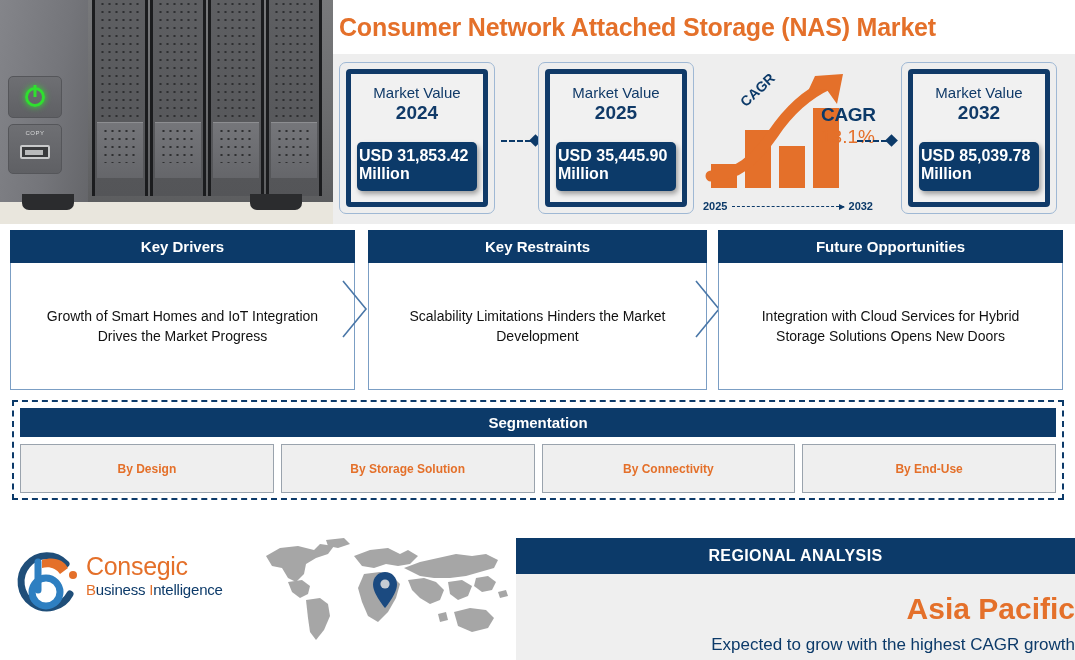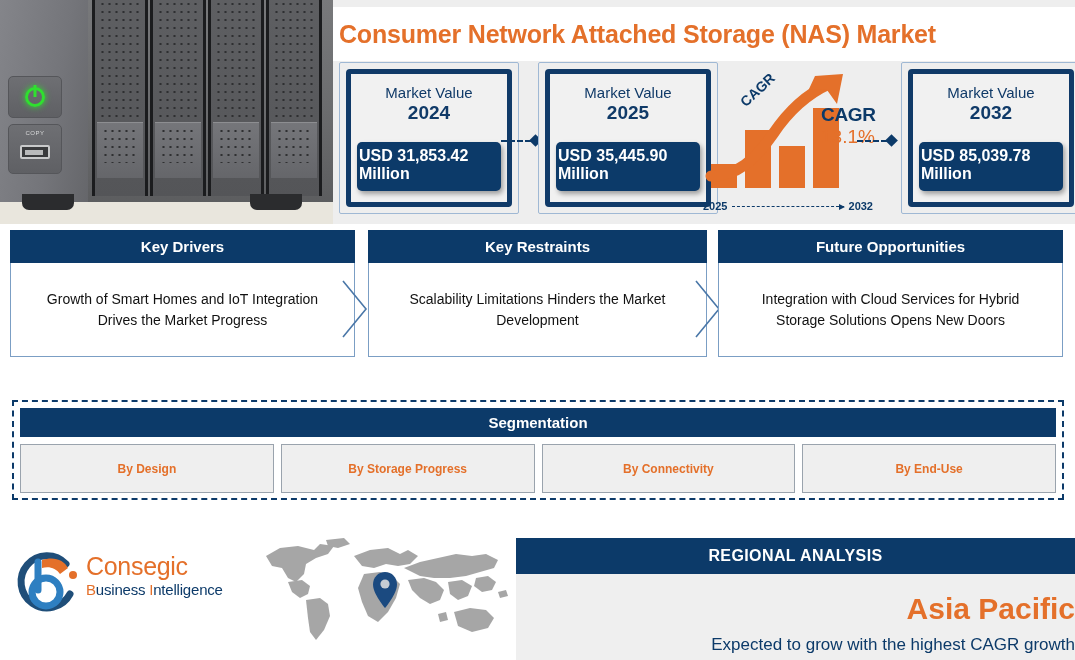--- a/index.html
+++ b/index.html
@@ -85,32 +85,32 @@
   .nas-foot {
     position: absolute; bottom: 14px; width: 52px; height: 16px;
     background: #2b2c2e; border-radius: 0 0 7px 7px;
   }
 
   .header-area {
     position: absolute; left: 333px; top: 0; width: 742px; height: 224px;
     background: #eeeeee;
   }
   .title-bar {
-    position: absolute; left: 0; top: 7px; width: 742px; height: 54px;
+    position: absolute; left: 0; top: 0; width: 742px; height: 54px;
     background: #ffffff; display: flex; align-items: center;
   }
   .main-title {
     font-size: 25px; font-weight: bold; color: #e4702a;
     letter-spacing: -0.2px; padding-left: 6px; white-space: nowrap;
   }
 
   
   .mv-card {
-    position: absolute; top: 62px; width: 180px; height: 152px;
-    border: 1px solid #9fb8d4; border-radius: 2px; background: #eeeeee;
+    position: absolute; top: 62px; width: 156px; height: 152px;
+    border: 1px solid #9fb8d4; border-radius: 7px; background: #eeeeee;
     padding: 6px;
   }
   .mv-inner {
     width: 100%; height: 100%;
     border: 5px solid #103a68; border-radius: 4px; background: #f1f1f1;
     display: flex; flex-direction: column; align-items: center;
     padding-top: 10px; position: relative;
   }
   .mv-label { font-size: 15px; color: #103a68; line-height: 1.15; }
   .mv-year  { font-size: 19px; color: #103a68; font-weight: bold; line-height: 1.3; }
@@ -168,21 +168,21 @@
 
   
   .panels { position: absolute; left: 0; top: 230px; width: 1075px; height: 160px; }
   .panel { position: absolute; top: 0; height: 160px; }
   .panel-head {
     height: 33px; background: #0c3a69; color: #ffffff;
     font-size: 15px; font-weight: bold; display: flex;
     align-items: center; justify-content: center;
   }
   .panel-body {
-    height: 94px; background: #ffffff;
+    height: 127px; background: #ffffff;
     border: 1px solid #7b9ec4; border-top: none;
     display: flex; align-items: center; justify-content: center;
     text-align: center; font-size: 14px; color: #111111; line-height: 1.45;
     padding: 0 22px;
   }
   .p1 { left: 10px;  width: 345px; }
   .p2 { left: 368px; width: 339px; }
   .p3 { left: 718px; width: 345px; }
 
   .chev {
@@ -376,21 +376,21 @@
     <div class="panel p3">
       <div class="panel-head">Future Opportunities</div>
       <div class="panel-body">Integration with Cloud Services for Hybrid Storage Solutions Opens New Doors</div>
     </div>
   </div>
 
   <div class="seg-wrap">
     <div class="seg-head">Segmentation</div>
     <div class="seg-row">
       <div class="seg-cell">By Design</div>
-      <div class="seg-cell">By Storage Progress</div>
+      <div class="seg-cell">By Storage Solution</div>
       <div class="seg-cell">By Connectivity</div>
       <div class="seg-cell">By End-Use</div>
     </div>
   </div>
 
   <div class="bottom">
 
     <div class="logo-block">
       <svg class="logo-mark" viewBox="0 0 68 68">
         <path d="M52 16 A26 26 0 1 0 56 46" stroke="#1f4e79" stroke-width="7" fill="none" stroke-linecap="round"></path>

